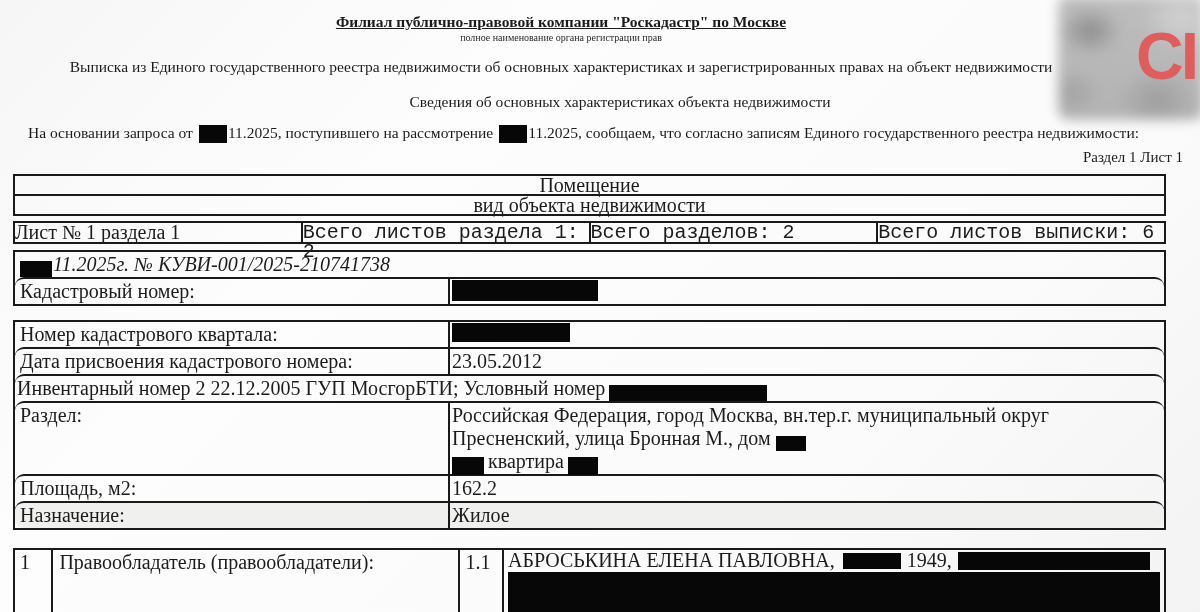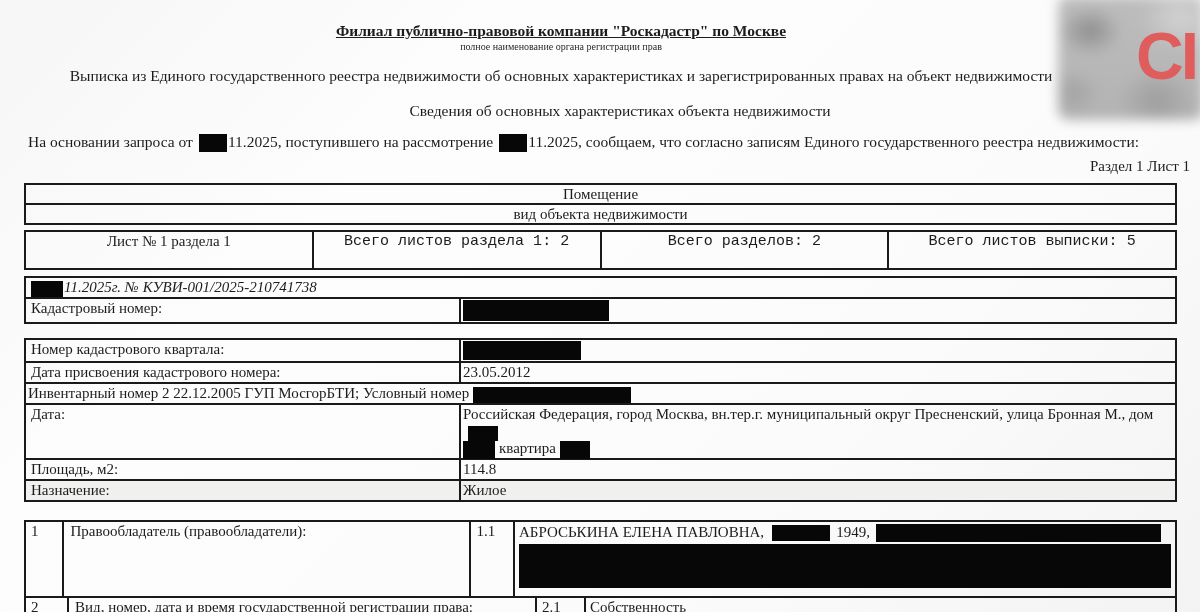--- a/index.html
+++ b/index.html
@@ -4,49 +4,49 @@
 <style>
   * { margin:0; padding:0; box-sizing:border-box; }
   html,body { background:#e9e9e9; }
   .page {
     position:relative; width:1200px; height:612px; overflow:hidden;
     background:linear-gradient(135deg,#f6f6f6 0%, #fdfdfd 30%, #fbfbfb 70%, #f3f3f3 100%);
     font-family:"Liberation Serif","DejaVu Serif",serif;
     color:#1c1c1c;
   }
   
-  .hdr { padding-top:22px; }
+  .hdr { padding-top:13px; }
   .org-title { width:1122px; text-align:center; font-size:15.5px; font-weight:bold; text-decoration:underline; }
   .org-subtitle { width:1122px; text-align:center; font-size:10px; margin-top:1px; color:#2a2a2a; }
   .doc-title { width:1122px; text-align:center; font-size:15.5px; margin-top:15px; }
   .section-title { width:1240px; text-align:center; font-size:15.5px; margin-top:17px; }
   .request-line { margin:13px 0 0 28px; font-size:15.5px; }
-  .sheet-line { text-align:right; margin:7px 10px 0 0; font-size:15px; }
+  .sheet-line { text-align:right; margin:7px 17px 0 0; font-size:15px; }
   
   .redact { display:inline-block; background:#070707; vertical-align:text-bottom; }
   .rd-date  { width:28px; height:18px; margin:0 1px -2px 6px; }
   .rd-kuvi  { width:32px; height:16px; margin:0 1px -2px 0; }
   .rd-cad   { width:146px; height:21px; display:block; }
   .rd-quarter { width:118px; height:19px; display:block; }
   .rd-prev  { width:158px; height:16px; margin:0 0 -2px 4px; }
   .rd-house { width:30px; height:15px; margin:0 0 -2px 5px; }
   .rd-flat1 { width:32px; height:18px; margin:0 4px -3px 0; }
   .rd-flat2 { width:30px; height:18px; margin:0 0 -3px 4px; }
   .rd-name  { width:58px; height:16px; margin:0 6px 0 8px; }
   .rd-fill  { flex:1; height:18px; margin-left:6px; margin-right:10px; }
   .rd-block { width:652px; height:44px; display:block; margin-top:2px; }
   
-  .tbl { margin-left:24px; width:1153px; font-size:15px; }
+  .tbl { margin-left:13px; width:1153px; font-size:20px; }
   .rowbox { border:2px solid #1a1a1a; text-align:center; line-height:18px; }
   .rowbox + .rowbox { border-top:none; }
   .fourcols { display:flex; margin-top:5px; }
-  .fourcols .cell { flex:1; border:2px solid #1a1a1a; text-align:center; height:40px; line-height:19px; }
+  .fourcols .cell { flex:1; border:2px solid #1a1a1a; height:23px; line-height:19px; }
   .fourcols .cell + .cell { border-left:none;font-family:Liberation Mono, monospace; }
   .kvtable { border:2px solid #1a1a1a; }
-  .kvrow { display:flex; border-top:2px solid #1a1a1a; }
+  .kvrow { display:flex; border-top:2px solid #1a1a1a;border-radius:9px; }
   .kvrow:first-child { border-top:none; }
   .kvrow .label { width:435px; padding:1px 4px 1px 5px; border-right:2px solid #1a1a1a; }
   .kvrow .value { flex:1; padding:1px 4px 1px 2px; }
   .fullrow { padding:1px 6px 1px 5px;font-style:italic; }
   .tint { background:#f0f0ef; }
   
   .rtable { border:2px solid #1a1a1a; }
   .rrow { display:flex; border-top:2px solid #1a1a1a; align-items:stretch; }
   .rrow:first-child { border-top:none; }
   .rrow .c-num { width:43px; border-right:2px solid #1a1a1a; padding:1px 3px 1px 5px; }
@@ -99,21 +99,21 @@
     <div class="sheet-line">Раздел 1 Лист 1</div>
   </div>
 
   <div class="tbl mt8">
     <div class="rowbox">Помещение</div>
     <div class="rowbox">вид объекта недвижимости</div>
     <div class="fourcols">
       <div class="cell">Лист № 1 раздела 1</div>
       <div class="cell">Всего листов раздела 1: 2</div>
       <div class="cell">Всего разделов: 2</div>
-      <div class="cell">Всего листов выписки: 5</div>
+      <div class="cell">Всего листов выписки: 6</div>
     </div>
   </div>
 
   <div class="tbl kvtable mt6">
     <div class="fullrow">
       <span class="redact rd-kuvi"></span><span>11.2025г. № КУВИ-001/2025-210741738</span>
     </div>
     <div class="kvrow">
       <div class="label">Кадастровый номер:</div>
       <div class="value">
@@ -132,29 +132,29 @@
     <div class="kvrow">
       <div class="label">Дата присвоения кадастрового номера:</div>
       <div class="value">23.05.2012</div>
     </div>
     <div class="kvrow">
       <div class="value">
         <span>Инвентарный номер 2 22.12.2005 ГУП МосгорБТИ; Условный номер</span><span class="redact rd-prev"></span>
       </div>
     </div>
     <div class="kvrow">
-      <div class="label">Дата:</div>
+      <div class="label">Раздел:</div>
       <div class="value">
         <div><span>Российская Федерация, город Москва, вн.тер.г. муниципальный округ Пресненский, улица Бронная М., дом</span><span class="redact rd-house"></span></div>
         <div><span class="redact rd-flat1"></span><span>квартира</span><span class="redact rd-flat2"></span></div>
       </div>
     </div>
     <div class="kvrow">
       <div class="label">Площадь, м2:</div>
-      <div class="value">114.8</div>
+      <div class="value">162.2</div>
     </div>
     <div class="kvrow tint">
       <div class="label">Назначение:</div>
       <div class="value">Жилое</div>
     </div>
   </div>
 
   <div class="tbl rtable mt18">
     <div class="rrow" style="min-height:74px">
       <div class="c-num">1</div>

